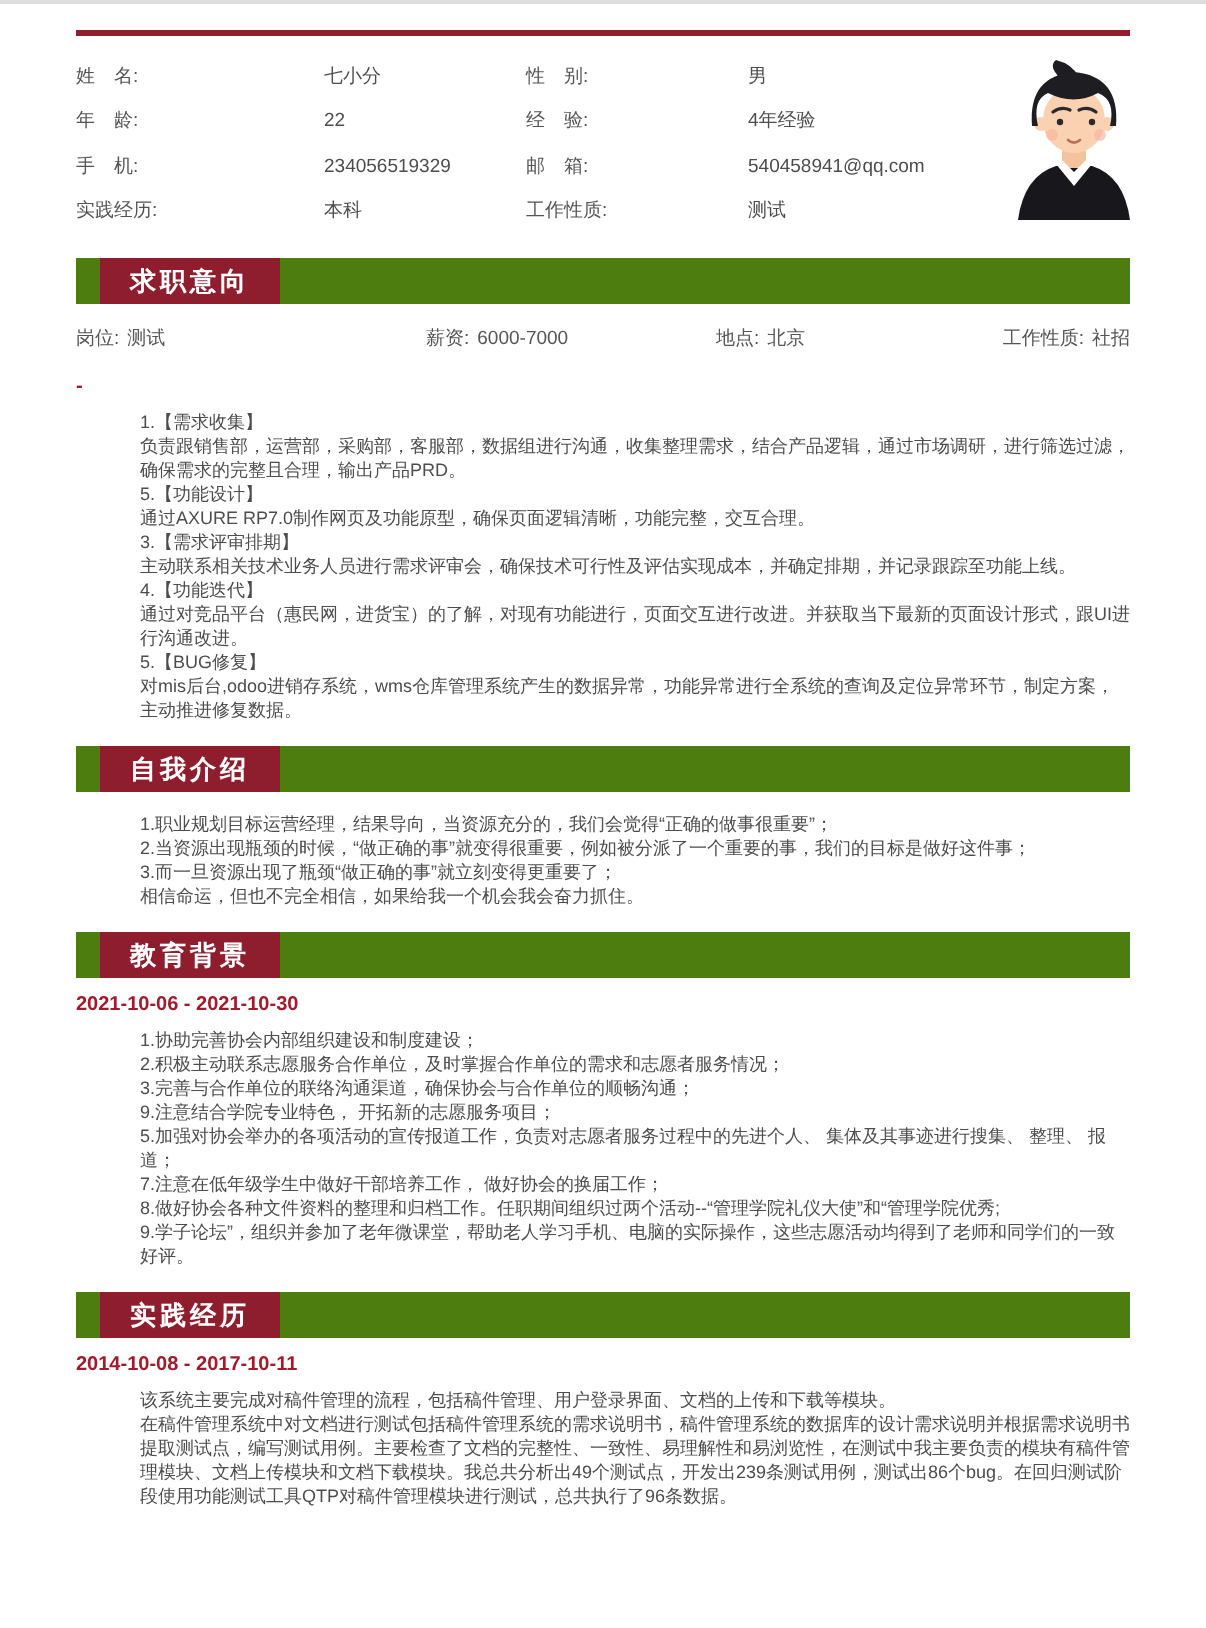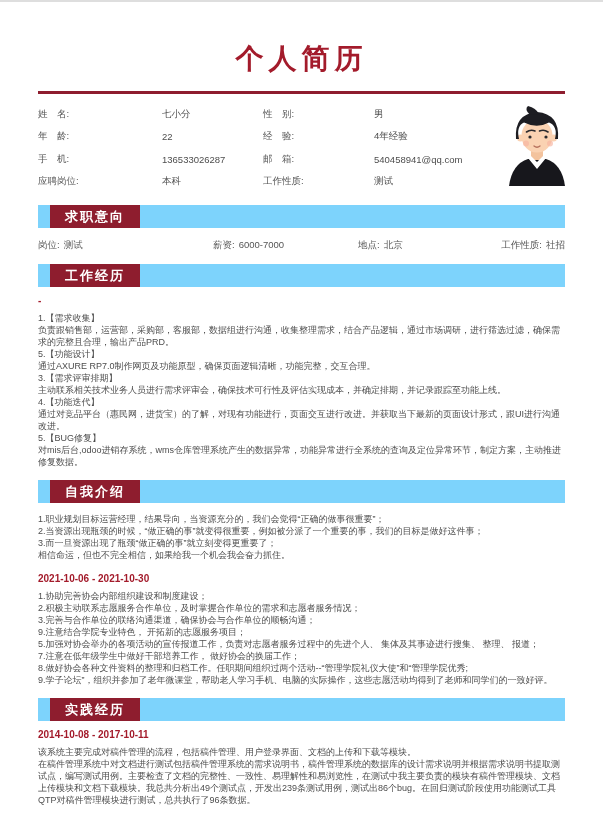--- a/index.html
+++ b/index.html
@@ -17,66 +17,65 @@
   .title-rule{border:none;border-top:3px solid #8e1d2e;margin:13px 0 0;}
   .info{position:relative;margin-top:9px;padding-right:85px;}
   .info-row{
     display:grid;grid-template-columns:80px 145px 67px 1fr;
     align-items:center;height:22.5px;font-size:9.5px;color:#555;
   }
   .info-row .lbl{color:#555;}
   .info-row .val{color:#4d4d4d;margin-left:44px;}
   .avatar{position:absolute;top:3px;right:-6px;width:68px;height:80px;}
   .section{margin-top:12px;}
-  .section-bar{height:23px;background:#7dd3fc;display:flex;align-items:stretch;}
+  .section-bar{height:23px;background:#4d7c0f;display:flex;align-items:stretch;}
   .badge{
     margin-left:12px;padding:0 15px;background:#8e1d2e;color:#ffffff;
     font-size:13px;font-weight:bold;letter-spacing:2px;
     display:flex;align-items:center;
   }
   .intent-row{
     display:grid;grid-template-columns:175px 145px 1fr auto;
     margin-top:11px;font-size:9.5px;color:#555;
   }
   .intent-item .ilbl{margin-right:4px;}
   .intent-item:last-child{text-align:right;}
   .period{color:#a31b2b;font-weight:bold;font-size:10px;margin-top:8px;}
-  .lines{margin-top:6px;}
+  .lines{margin-top:6px;margin-left:32px;}
   .line{margin:0;font-size:9px;line-height:12px;color:#4d4d4d;}
 </style>
 </head>
 <body>
 
 <div class="content">
 
-  <h1 class="title">个人简历</h1>
   <hr class="title-rule">
 
   <div class="info">
     <div>
         <div class="info-row">
         <span class="lbl">姓　名:</span>
         <span class="val">七小分</span>
         <span class="lbl">性　别:</span>
         <span class="val">男</span>
       </div>
         <div class="info-row">
         <span class="lbl">年　龄:</span>
         <span class="val">22</span>
         <span class="lbl">经　验:</span>
         <span class="val">4年经验</span>
       </div>
         <div class="info-row">
         <span class="lbl">手　机:</span>
-        <span class="val">136533026287</span>
+        <span class="val">234056519329</span>
         <span class="lbl">邮　箱:</span>
         <span class="val">540458941@qq.com</span>
       </div>
         <div class="info-row">
-        <span class="lbl">应聘岗位:</span>
+        <span class="lbl">实践经历:</span>
         <span class="val">本科</span>
         <span class="lbl">工作性质:</span>
         <span class="val">测试</span>
       </div>
       </div>
     <div class="avatar">
       <svg viewBox="0 0 68 80" width="68" height="80">
         <path d="M6 80 Q9 58 25 53 L43 53 Q59 58 62 80 Z" fill="#17171c"></path>
         <rect x="28" y="40" width="12" height="14" fill="#f3c39e"></rect>
         <path d="M25 52 L34 63 L43 52 L40.5 49.5 L34 56 L27.5 49.5 Z" fill="#ffffff"></path>
@@ -110,23 +109,20 @@
         <span class="intent-item">
         <span class="ilbl">地点:</span><span class="ival">北京</span>
       </span>
         <span class="intent-item">
         <span class="ilbl">工作性质:</span><span class="ival">社招</span>
       </span>
       </div>
   </div>
 
   <div class="section">
-    <div class="section-bar">
-      <span class="badge">工作经历</span>
-    </div>
     <div class="period">-</div>
     <div class="lines">
         <p class="line">1.【需求收集】</p>
         <p class="line">负责跟销售部，运营部，采购部，客服部，数据组进行沟通，收集整理需求，结合产品逻辑，通过市场调研，进行筛选过滤，确保需求的完整且合理，输出产品PRD。</p>
         <p class="line">5.【功能设计】</p>
         <p class="line">通过AXURE RP7.0制作网页及功能原型，确保页面逻辑清晰，功能完整，交互合理。</p>
         <p class="line">3.【需求评审排期】</p>
         <p class="line">主动联系相关技术业务人员进行需求评审会，确保技术可行性及评估实现成本，并确定排期，并记录跟踪至功能上线。</p>
         <p class="line">4.【功能迭代】</p>
         <p class="line">通过对竞品平台（惠民网，进货宝）的了解，对现有功能进行，页面交互进行改进。并获取当下最新的页面设计形式，跟UI进行沟通改进。</p>
@@ -141,20 +137,23 @@
     </div>
     <div class="lines" style="margin-top:10px;">
         <p class="line">1.职业规划目标运营经理，结果导向，当资源充分的，我们会觉得“正确的做事很重要”；</p>
         <p class="line">2.当资源出现瓶颈的时候，“做正确的事”就变得很重要，例如被分派了一个重要的事，我们的目标是做好这件事；</p>
         <p class="line">3.而一旦资源出现了瓶颈“做正确的事”就立刻变得更重要了；</p>
         <p class="line">相信命运，但也不完全相信，如果给我一个机会我会奋力抓住。</p>
       </div>
   </div>
 
   <div class="section">
+    <div class="section-bar">
+      <span class="badge">教育背景</span>
+    </div>
     <div class="period">2021-10-06 - 2021-10-30</div>
     <div class="lines">
         <p class="line">1.协助完善协会内部组织建设和制度建设；</p>
         <p class="line">2.积极主动联系志愿服务合作单位，及时掌握合作单位的需求和志愿者服务情况；</p>
         <p class="line">3.完善与合作单位的联络沟通渠道，确保协会与合作单位的顺畅沟通；</p>
         <p class="line">9.注意结合学院专业特色， 开拓新的志愿服务项目；</p>
         <p class="line">5.加强对协会举办的各项活动的宣传报道工作，负责对志愿者服务过程中的先进个人、 集体及其事迹进行搜集、 整理、 报道；</p>
         <p class="line">7.注意在低年级学生中做好干部培养工作， 做好协会的换届工作；</p>
         <p class="line">8.做好协会各种文件资料的整理和归档工作。任职期间组织过两个活动--“管理学院礼仪大使”和“管理学院优秀;</p>
         <p class="line">9.学子论坛”，组织并参加了老年微课堂，帮助老人学习手机、电脑的实际操作，这些志愿活动均得到了老师和同学们的一致好评。</p>

